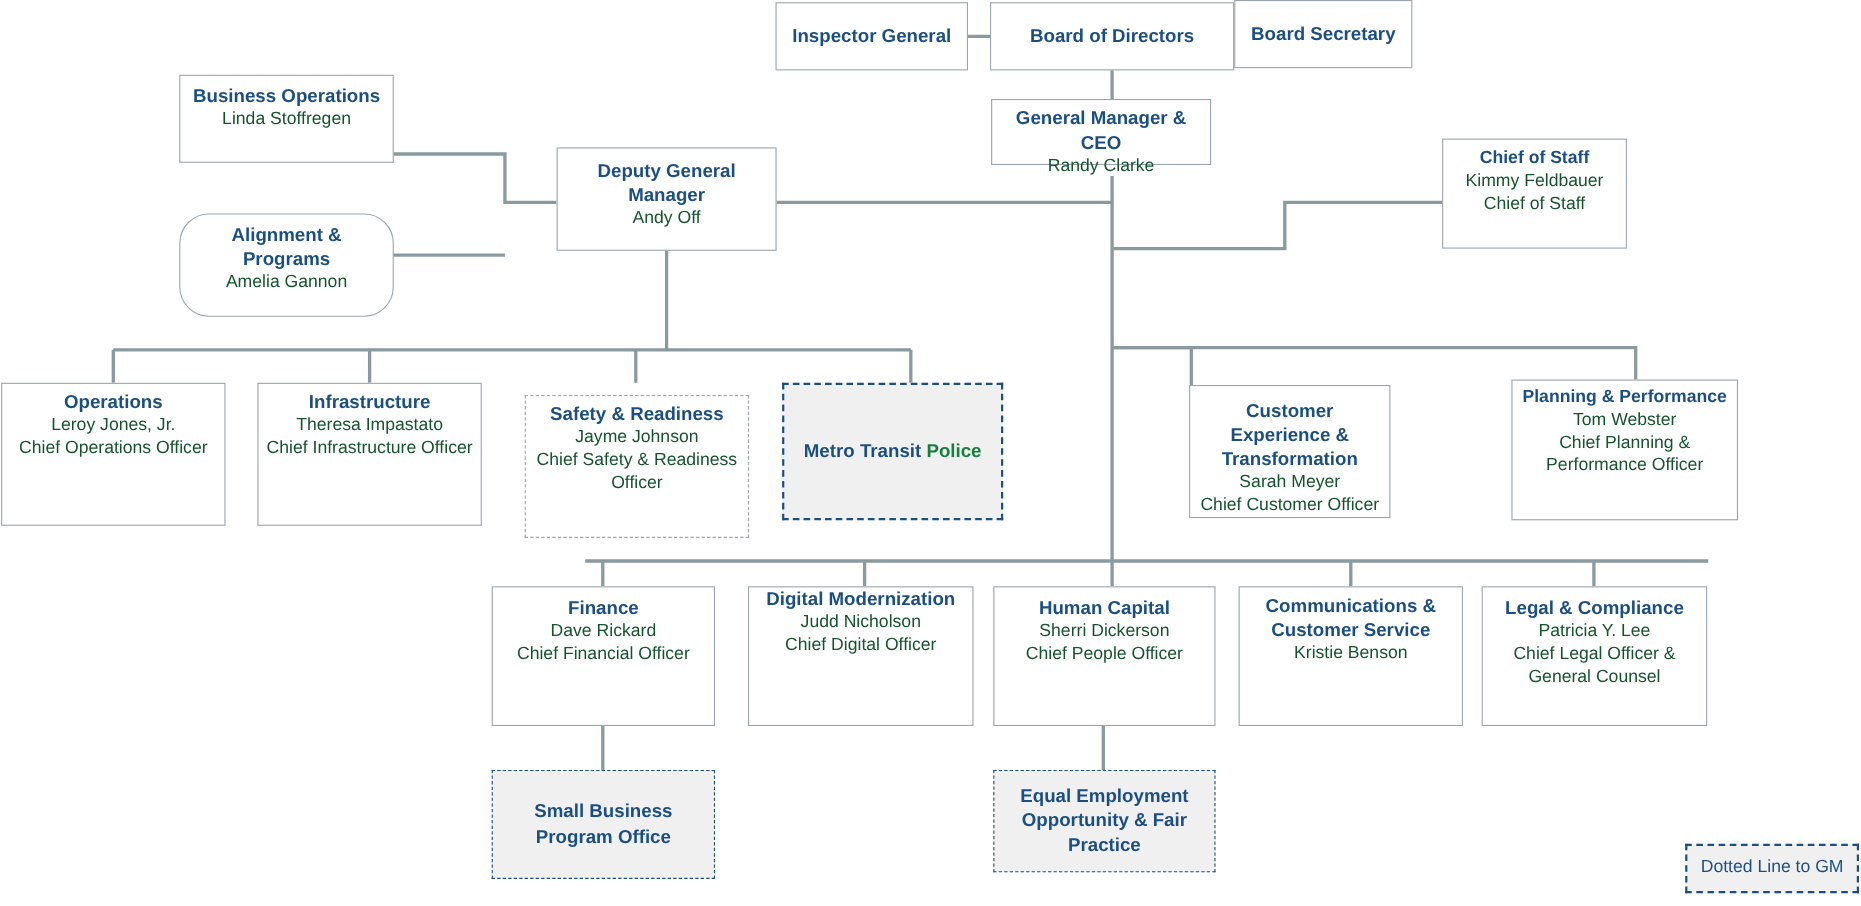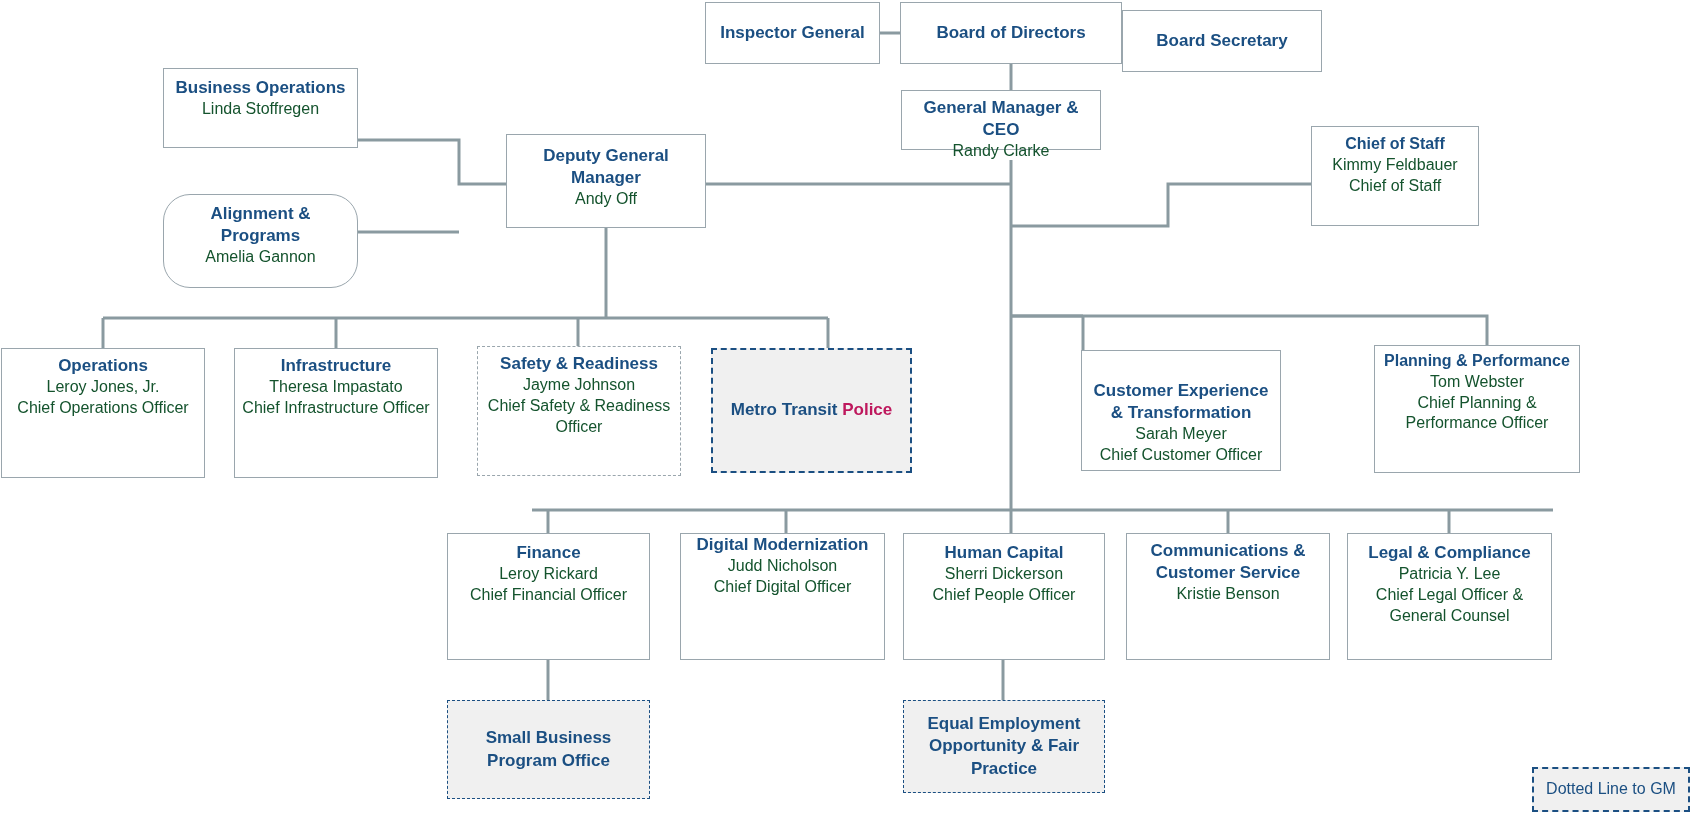--- a/index.html
+++ b/index.html
@@ -58,21 +58,21 @@
   }
   .node.legend{
     border:2px dashed #1b4f82;
     background:#f0f0f0;
   }
   .node.legend .title{
     color:#1b4f82;
     font-weight:normal;
   }
   .police .mt{color:#1b4f82;}
-  .police .pol{color:#be185d;}
+  .police .pol{color:#15803d;}
   
   .t17{font-size:17px;}
   .t16{font-size:16px;}
   .s16{font-size:16px;}
 </style>
 </head>
 <body>
 
 <div id="chart">
 
@@ -118,21 +118,21 @@
   </svg>
 
   <div class="node" style="left:705px; top:2px; width:175px; height:62px;">
     <div class="title t17">Inspector General</div>
   </div>
 
   <div class="node" style="left:900px; top:2px; width:222px; height:62px;">
     <div class="title t17">Board of Directors</div>
   </div>
 
-  <div class="node" style="left:1122px; top:10px; width:200px; height:62px;">
+  <div class="node" style="left:1122px; top:0; width:162px; height:62px;">
     <div class="title t17">Board Secretary</div>
   </div>
 
   <div class="node" style="left:901px; top:90px; width:200px; height:60px; justify-content:flex-start; padding-top:6px;">
     <div class="title t17">General Manager &amp; CEO</div>
     <div class="sub s16">Randy Clarke</div>
   </div>
 
   <div class="node" style="left:1311px; top:126px; width:168px; height:100px; justify-content:flex-start; padding-top:7px;">
     <div class="title t16">Chief of Staff</div>
@@ -160,47 +160,47 @@
     <div class="sub s16">Leroy Jones, Jr.</div>
     <div class="sub s16">Chief Operations Officer</div>
   </div>
 
   <div class="node" style="left:234px; top:348px; width:204px; height:130px; justify-content:flex-start; padding-top:6px;">
     <div class="title t17">Infrastructure</div>
     <div class="sub s16">Theresa Impastato</div>
     <div class="sub s16">Chief Infrastructure Officer</div>
   </div>
 
-  <div class="node dashed-grey" style="left:477px; top:346px; width:204px; height:130px; justify-content:flex-start; padding-top:6px;">
+  <div class="node dashed-grey" style="left:477px; top:359px; width:204px; height:130px; justify-content:flex-start; padding-top:6px;">
     <div class="title t17">Safety &amp; Readiness</div>
     <div class="sub s16">Jayme Johnson</div>
     <div class="sub s16">Chief Safety &amp; Readiness Officer</div>
   </div>
 
   <div class="node dashed-blue police" style="left:711px; top:348px; width:201px; height:125px;">
     <div class="title t17">
       <span class="mt">Metro Transit </span><span class="pol">Police</span>
     </div>
   </div>
 
-  <div class="node" style="left:1081px; top:350px; width:200px; height:121px; justify-content:flex-end; padding-top:16px;">
+  <div class="node" style="left:1081px; top:350px; width:183px; height:121px; justify-content:center; padding-top:16px;">
     <div class="title t17">Customer Experience &amp; Transformation</div>
     <div class="sub s16">Sarah Meyer</div>
     <div class="sub s16">Chief Customer Officer</div>
   </div>
 
   <div class="node" style="left:1374px; top:345px; width:206px; height:128px; justify-content:flex-start; padding-top:5px;">
     <div class="title t16">Planning &amp; Performance</div>
     <div class="sub s16">Tom Webster</div>
     <div class="sub s16">Chief Planning &amp; Performance Officer</div>
   </div>
 
   <div class="node" style="left:447px; top:533px; width:203px; height:127px; justify-content:flex-start; padding-top:8px;">
     <div class="title t17">Finance</div>
-    <div class="sub s16">Leroy Rickard</div>
+    <div class="sub s16">Dave Rickard</div>
     <div class="sub s16">Chief Financial Officer</div>
   </div>
 
   <div class="node" style="left:680px; top:533px; width:205px; height:127px; justify-content:flex-start; padding-top:0;">
     <div class="title t17">Digital Modernization</div>
     <div class="sub s16">Judd Nicholson</div>
     <div class="sub s16">Chief Digital Officer</div>
   </div>
 
   <div class="node" style="left:903px; top:533px; width:202px; height:127px; justify-content:flex-start; padding-top:8px;">

